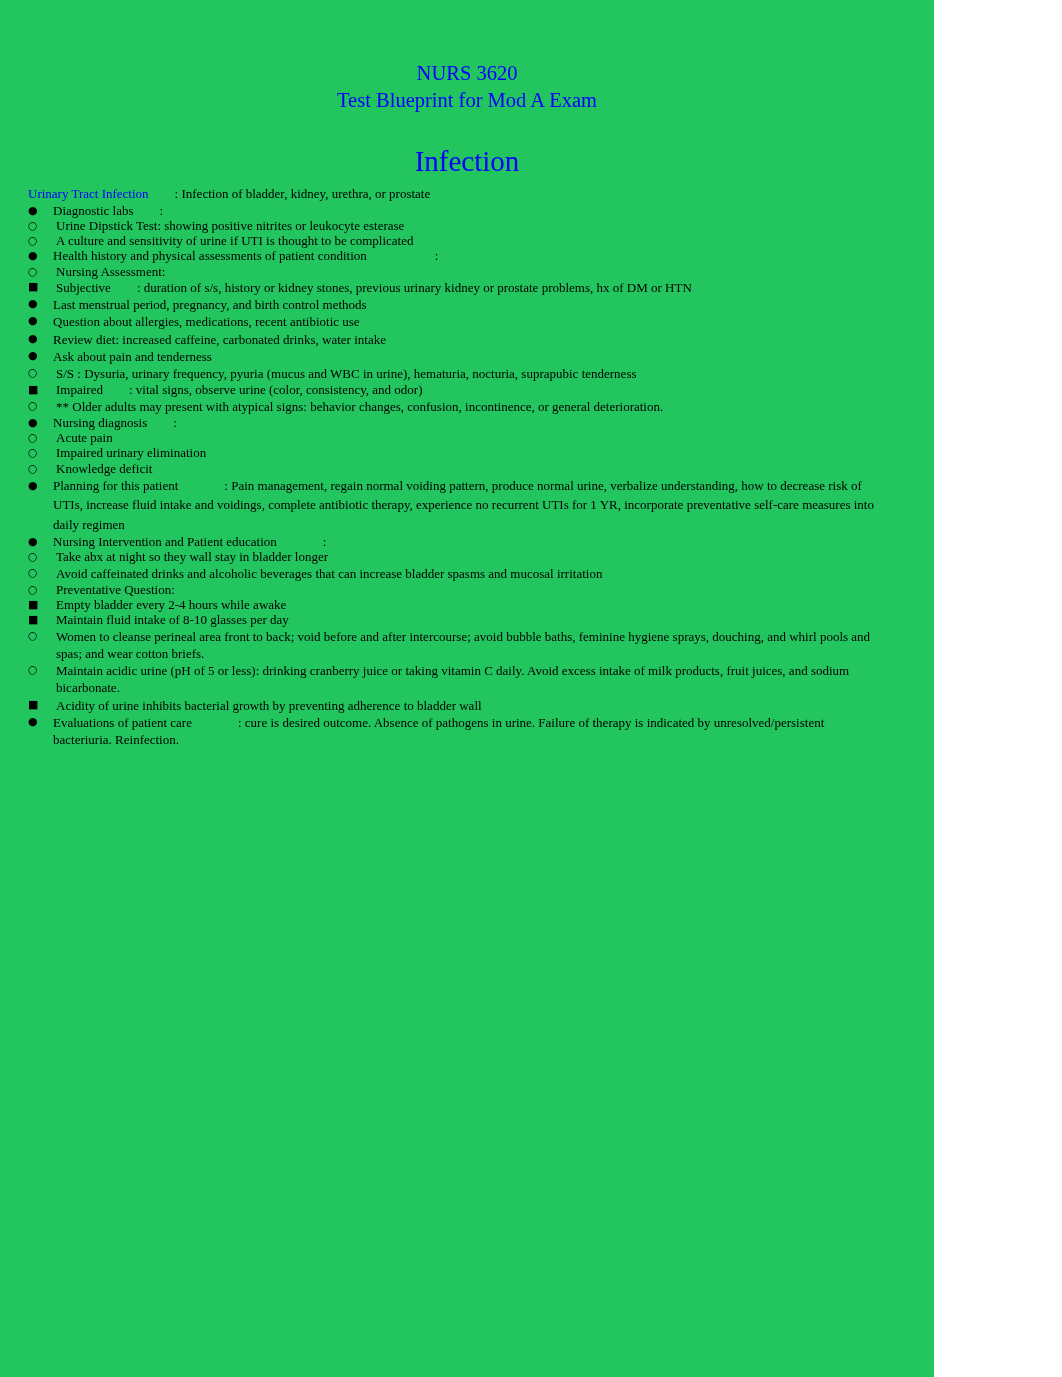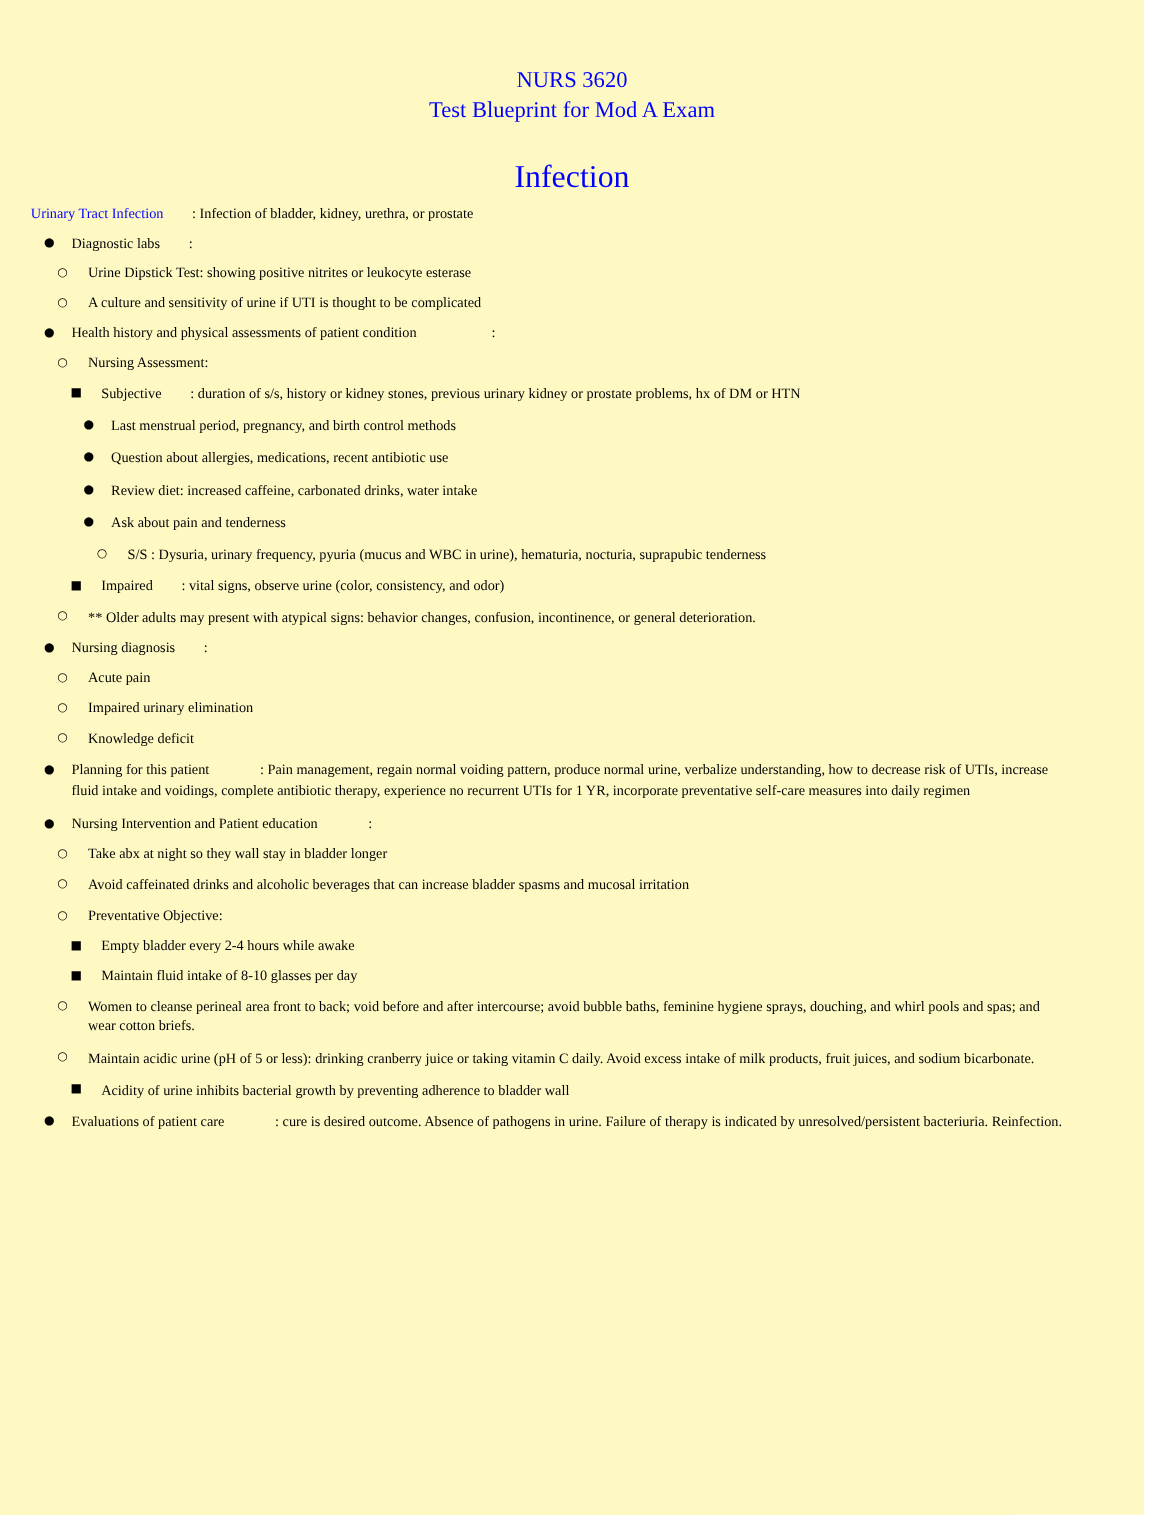--- a/index.html
+++ b/index.html
@@ -9,23 +9,23 @@
   }
   body {
     width: 1062px;
     height: 1377px;
     font-family: "Liberation Serif", "DejaVu Serif", serif;
     color: #000000;
     overflow: hidden;
   }
   .page {
     position: relative;
-    width: 1040px;
+    width: 934px;
     height: 1377px;
-    background: #fef9c3;
+    background: #22c55e;
   }
   .doc-title-block {
     text-align: center;
     padding-top: 60px;
     line-height: 1.33;
   }
   .title-line {
     color: #0000ff;
     font-size: 20.5px;
   }
@@ -60,21 +60,21 @@
     display: inline-block;
     width: 46px;
   }
   ul.lvl {
     list-style: none;
     margin: 0;
     padding: 0;
   }
   li.item {
     position: relative;
-    margin: 12px;
+    margin: 0;
     padding: 0;
   }
   li.item > .bullet {
     position: absolute;
     left: 0;
     top: 0;
     width: 26px;
     text-align: left;
     font-family: "DejaVu Sans", sans-serif;
     font-size: 12px;
@@ -238,21 +238,21 @@
             <span class="bullet bullet-circle"></span>
             <span class="txt">Take abx at night so they wall stay in bladder longer</span>
           </li>
           <li class="item l2 loose-mid">
             <span class="bullet bullet-circle"></span>
             <span class="txt">Avoid caffeinated drinks and alcoholic beverages that can increase bladder spasms and mucosal irritation</span>
           </li>
 
           <li class="item l2">
             <span class="bullet bullet-circle"></span>
-            <span class="txt">Preventative Objective:</span>
+            <span class="txt">Preventative Question:</span>
             <ul class="lvl">
               <li class="item l3">
                 <span class="bullet bullet-square"></span>
                 <span class="txt">Empty bladder every 2-4 hours while awake</span>
               </li>
               <li class="item l3">
                 <span class="bullet bullet-square"></span>
                 <span class="txt">Maintain fluid intake of 8-10 glasses per day</span>
               </li>
             </ul>

